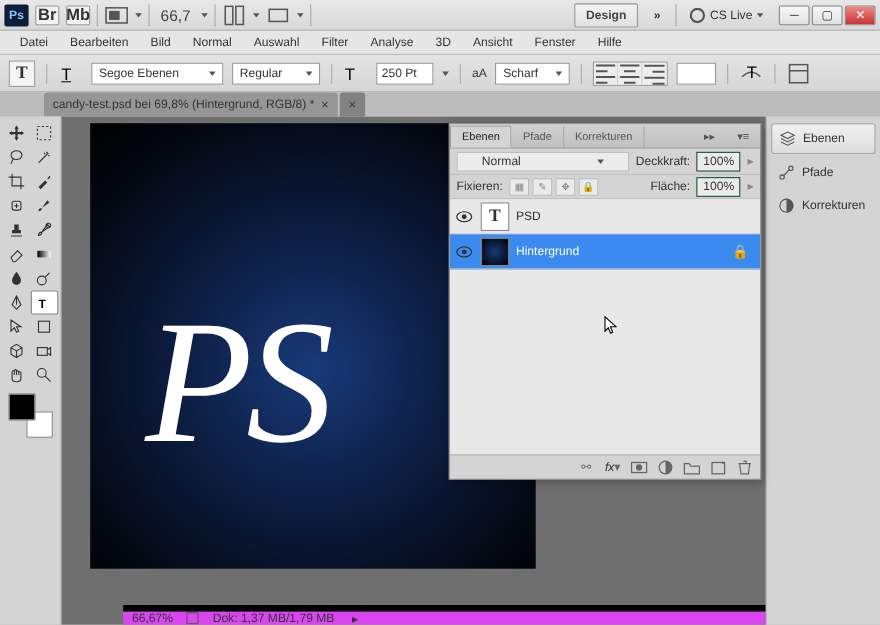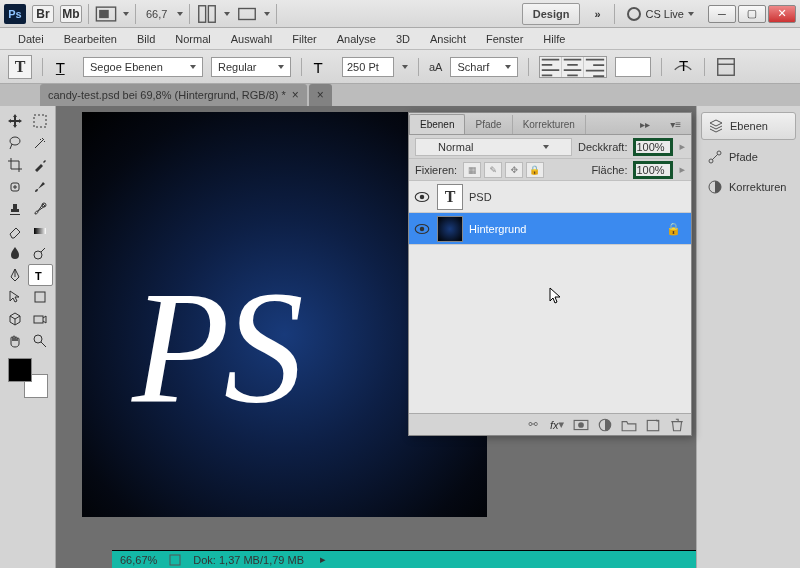--- a/index.html
+++ b/index.html
@@ -1,21 +1,21 @@
 <!DOCTYPE html>
 <html><head>
 <meta charset="utf-8">
 <style>
 *{margin:0;padding:0;box-sizing:border-box;font-family:Tahoma,Arial,sans-serif;font-size:11px;color:#333;user-select:none}
 body{width:800px;height:568px;background:#d4d4d4;overflow:hidden;position:relative}
 .titlebar{height:28px;background:linear-gradient(#e8e8e8,#d8d8d8);border-bottom:1px solid #aaa;display:flex;align-items:center;padding:0 4px;gap:6px}
 .ps-logo{width:22px;height:20px;background:#0a1e3a;color:#8fc4ff;display:flex;align-items:center;justify-content:center;font-weight:bold;font-size:11px;border-radius:2px}
-.br-btn{width:22px;height:18px;background:#f2f2f2;border:1px solid #999;border-radius:2px;display:flex;align-items:center;justify-content:center;font-size:12px;font-weight:bold}
+.br-btn{width:22px;height:18px;background:#f2f2f2;border:1px solid #999;border-radius:2px;display:flex;align-items:center;justify-content:center;font-size:15px;font-weight:bold}
 .tb-sep{width:1px;height:20px;background:#aaa}
-.zoom-disp{font-size:11px;color:#444;padding:0 4px}
+.zoom-disp{font-size:14px;color:#444;padding:0 4px}
 .dd-arrow{width:0;height:0;border-left:3px solid transparent;border-right:3px solid transparent;border-top:4px solid #555}
 .icon-btn{width:22px;height:18px;display:flex;align-items:center;justify-content:center;cursor:pointer}
 .ws-btn{padding:4px 10px;background:linear-gradient(#f4f4f4,#e0e0e0);border:1px solid #999;border-radius:2px;font-weight:bold;color:#444}
 .ws-btn.active{background:linear-gradient(#d0d0d0,#b8b8b8)}
 .cs-live{display:flex;align-items:center;gap:4px;padding:0 6px}
 .win-btns{margin-left:auto;display:flex;gap:0}
 .win-btn{width:28px;height:18px;border:1px solid #888;background:linear-gradient(#f8f8f8,#e0e0e0);border-radius:2px;display:flex;align-items:center;justify-content:center;margin-left:2px}
 .win-btn.close{background:linear-gradient(#e88,#c33);color:#fff}
 .menubar{height:22px;background:#e6e6e6;display:flex;align-items:center;padding:0 8px;gap:0;border-bottom:1px solid #bbb}
 .menu-item{padding:3px 10px;cursor:pointer}
@@ -37,33 +37,33 @@
 .tool-grid{display:grid;grid-template-columns:1fr 1fr;gap:0}
 .tool{width:25px;height:22px;display:flex;align-items:center;justify-content:center;cursor:pointer;position:relative}
 .tool.sel{background:#fff;border:1px solid #888;border-radius:2px}
 .tool svg{width:16px;height:16px}
 .fg-bg{margin-top:6px;position:relative;width:40px;height:40px;margin-left:6px}
 .fg{position:absolute;width:24px;height:24px;background:#000;border:1px solid #888;top:0;left:0;z-index:2}
 .bg{position:absolute;width:24px;height:24px;background:#fff;border:1px solid #888;bottom:0;right:0}
 .canvas-area{flex:1;background:#6f6f6f;position:relative;overflow:hidden}
 .canvas{position:absolute;left:26px;top:6px;width:405px;height:405px;background:radial-gradient(circle at 50% 55%,#183a7a 0%,#0d1f45 38%,#040812 78%,#000 100%)}
 .canvas-text{position:absolute;top:155px;left:50px;font-family:'Segoe Script','Brush Script MT',cursive;font-size:160px;color:#fff;font-style:italic;line-height:1;letter-spacing:-6px}
-.statusbar{position:absolute;bottom:0;left:56px;right:0;height:18px;background:#14b8a6;border-top:1px solid #000000;display:flex;align-items:center;padding:0 8px;gap:12px;font-size:10px}
+.statusbar{position:absolute;bottom:0;left:56px;right:0;height:18px;background:#d946ef;border-top:6px solid #000000;display:flex;align-items:center;padding:0 8px;gap:12px;font-size:10px}
 .right-dock{width:104px;background:#d4d4d4;border-left:1px solid #aaa;padding:6px 4px}
 .dock-btn{display:flex;align-items:center;gap:6px;padding:5px 6px;border-radius:3px;margin-bottom:4px;cursor:pointer}
 .dock-btn.active{background:linear-gradient(#f0f0f0,#ddd);border:1px solid #aaa}
 .dock-icon{width:16px;height:16px;display:flex;align-items:center;justify-content:center}
 .layers-panel{position:absolute;left:408px;top:112px;width:284px;height:324px;background:#d4d4d4;border:1px solid #888;box-shadow:2px 2px 8px rgba(0,0,0,.3);display:flex;flex-direction:column}
 .panel-tabs{height:22px;background:linear-gradient(#d0d0d0,#c0c0c0);display:flex;align-items:end;border-bottom:1px solid #999}
 .panel-tab{padding:4px 10px;font-size:10px;color:#555;cursor:pointer;border-right:1px solid #aaa}
 .panel-tab.active{background:#d4d4d4;border:1px solid #999;border-bottom:none;border-radius:2px 2px 0 0;color:#222}
 .panel-tabs .spacer{flex:1}
 .panel-row{height:24px;display:flex;align-items:center;padding:0 6px;gap:6px;font-size:10px;color:#888;border-bottom:1px solid #c0c0c0}
 .blend-sel{flex:1;height:18px;background:#ebebeb;border:1px solid #bbb;display:flex;align-items:center;padding:0 22px;color:#888}
-.pct-input{width:40px;height:18px;background:#ebebeb;border:3px solid #14532d;display:flex;align-items:center;color:#888}
+.pct-input{width:40px;height:18px;background:#ebebeb;border:1px solid #14532d;display:flex;align-items:center;justify-content:center;color:#888}
 .lock-row{height:22px;display:flex;align-items:center;padding:0 6px;gap:6px;font-size:10px;color:#888;border-bottom:1px solid #c0c0c0}
 .lock-icons{display:flex;gap:3px}
 .lock-icon{width:18px;height:16px;border:1px solid #bbb;background:#ebebeb;display:flex;align-items:center;justify-content:center;font-size:9px;color:#888}
 .layer-list{flex:1;background:#e8e8e8;overflow:auto;position:relative}
 .layer{height:32px;display:flex;align-items:center;padding:0 4px;gap:6px;border-bottom:1px solid #ccc}
 .layer.selected{background:#3b8aef;color:#fff}
 .layer.selected .layer-name{color:#fff;}
 .eye{width:18px;height:18px;display:flex;align-items:center;justify-content:center}
 .layer-thumb{width:26px;height:26px;border:1px solid #888;background:#fff;display:flex;align-items:center;justify-content:center;font-family:serif;font-size:16px;font-weight:bold}
 .layer-thumb.bg-th{background:radial-gradient(circle,#183a7a,#000)}

